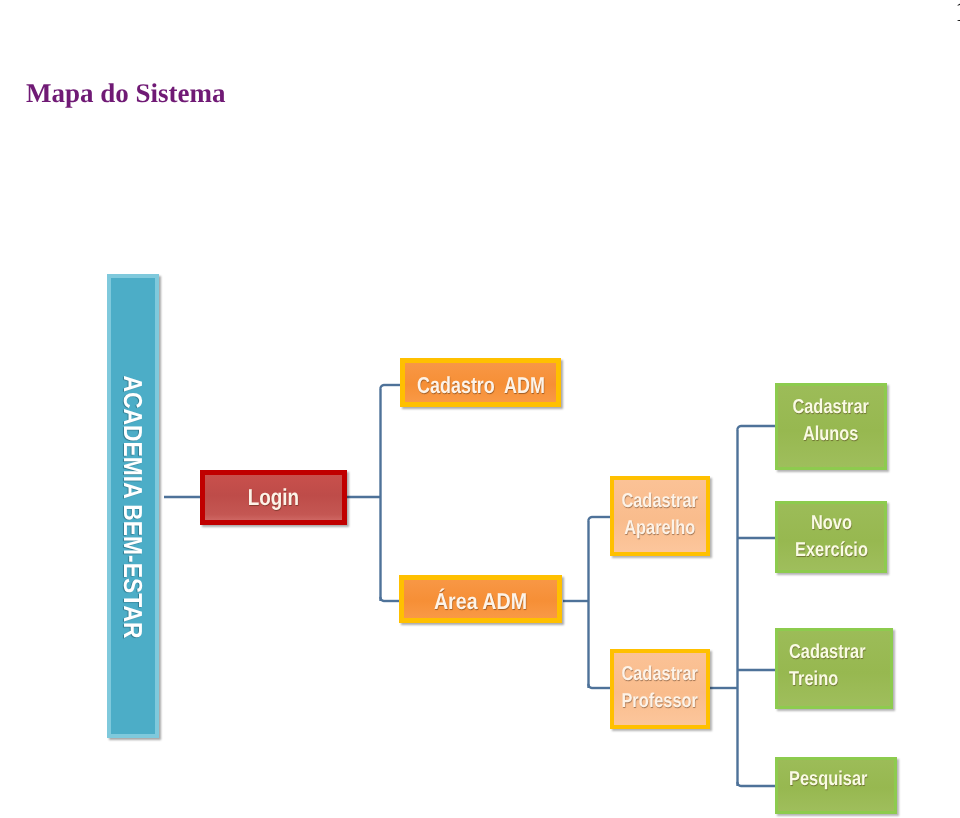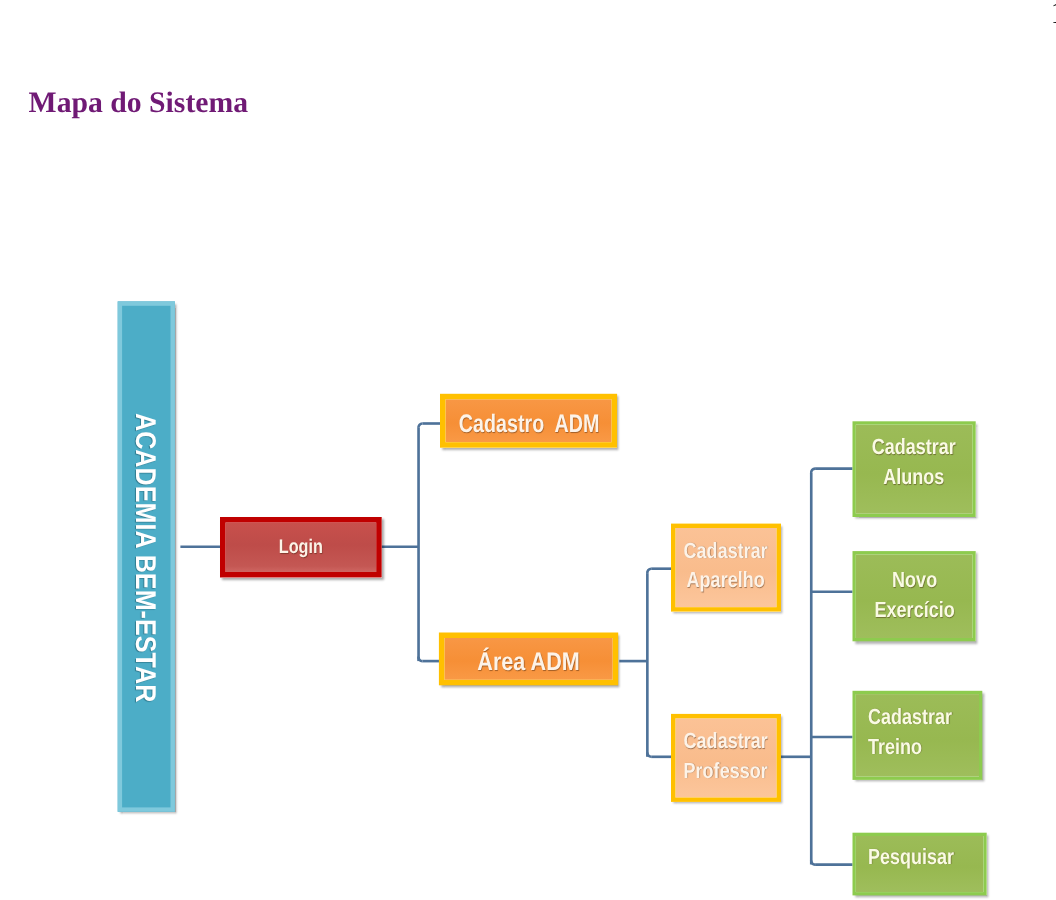--- a/index.html
+++ b/index.html
@@ -21,33 +21,33 @@
   .node.leftal > span{transform-origin:left center;}
 
   
   .rootbar{position:absolute;left:83px;top:274px;width:52px;height:464px;box-sizing:border-box;
            background:#4CADC7;border:4px solid #7FC9DC;
            box-shadow:2px 2px 2px rgba(0,0,0,.35);}
   .rootbar .lbl{position:absolute;left:calc(50% - 1px);top:calc(50% + 1px);transform:translate(-50%,-50%) rotate(90deg) scaleX(.88);
            white-space:nowrap;color:#ffffff;font-size:26px;font-weight:bold;letter-spacing:0px;text-shadow:0.7px 0.7px 0.8px rgba(10,50,60,.4);}
 
   .n-login{left:176px;top:470px;width:147px;height:55px;background:linear-gradient(180deg,#C8504C 0%,#BE4C49 45%,#C45753 88%,#CE6662 100%);border:5px solid #C00000;
-           box-shadow:2px 2px 2px rgba(0,0,0,.33);font-size:18px;color:#fdf3e8;}
+           box-shadow:2px 2px 2px rgba(0,0,0,.33);font-size:23px;color:#fdf3e8;}
   .n-cadastro-adm{left:376px;top:358px;width:161px;height:49px;padding-top:6px;background:linear-gradient(180deg,#F89745 0%,#F68F36 55%,#F99946 100%);border:5px solid #FFC000;
            box-shadow:2px 2px 2px rgba(0,0,0,.33);font-size:23px;}
   .n-area-adm{left:375px;top:575px;width:163px;height:48px;padding-top:6px;background:linear-gradient(180deg,#F89745 0%,#F68F36 55%,#F99946 100%);border:5px solid #FFC000;
            box-shadow:2px 2px 2px rgba(0,0,0,.33);font-size:23px;}
   .n-cad-aparelho{left:586px;top:476px;width:100px;height:80px;padding-bottom:3px;background:linear-gradient(180deg,#FBC296 0%,#F9BC8C 55%,#FCC69C 100%);border:4px solid #FFC000;
            box-shadow:2px 2px 2px rgba(0,0,0,.3);font-size:20px;}
   .n-cad-professor{left:586px;top:649px;width:100px;height:80px;padding-bottom:3px;background:linear-gradient(180deg,#FBC296 0%,#F9BC8C 55%,#FCC69C 100%);border:4px solid #FFC000;
            box-shadow:2px 2px 2px rgba(0,0,0,.3);font-size:20px;}
   .green{background:linear-gradient(180deg,#9CBC58 0%,#97B850 55%,#9FBE5C 100%);border:3px solid #8DCB4E;box-shadow:2px 2px 2px rgba(0,0,0,.3);
            font-size:20px;color:#fafbe4;}
   .n-cad-alunos{left:751px;top:383px;width:112px;height:87px;padding-bottom:12px;}
-  .n-novo-exerc{left:751px;top:501px;width:112px;height:82px;padding-bottom:0;}
+  .n-novo-exerc{left:751px;top:501px;width:112px;height:72px;padding-bottom:0;}
   .n-cad-treino{left:751px;top:628px;width:118px;height:81px;padding-left:11px;padding-bottom:6px;}
   .n-pesquisar{left:751px;top:757px;width:122px;height:57px;padding-left:11px;padding-bottom:12px;align-items:center;}
 </style>
 </head>
 <body>
 
 <div id="page">
   <div class="pagenum">12</div>
   <div class="doctitle">Mapa do Sistema</div>
 

